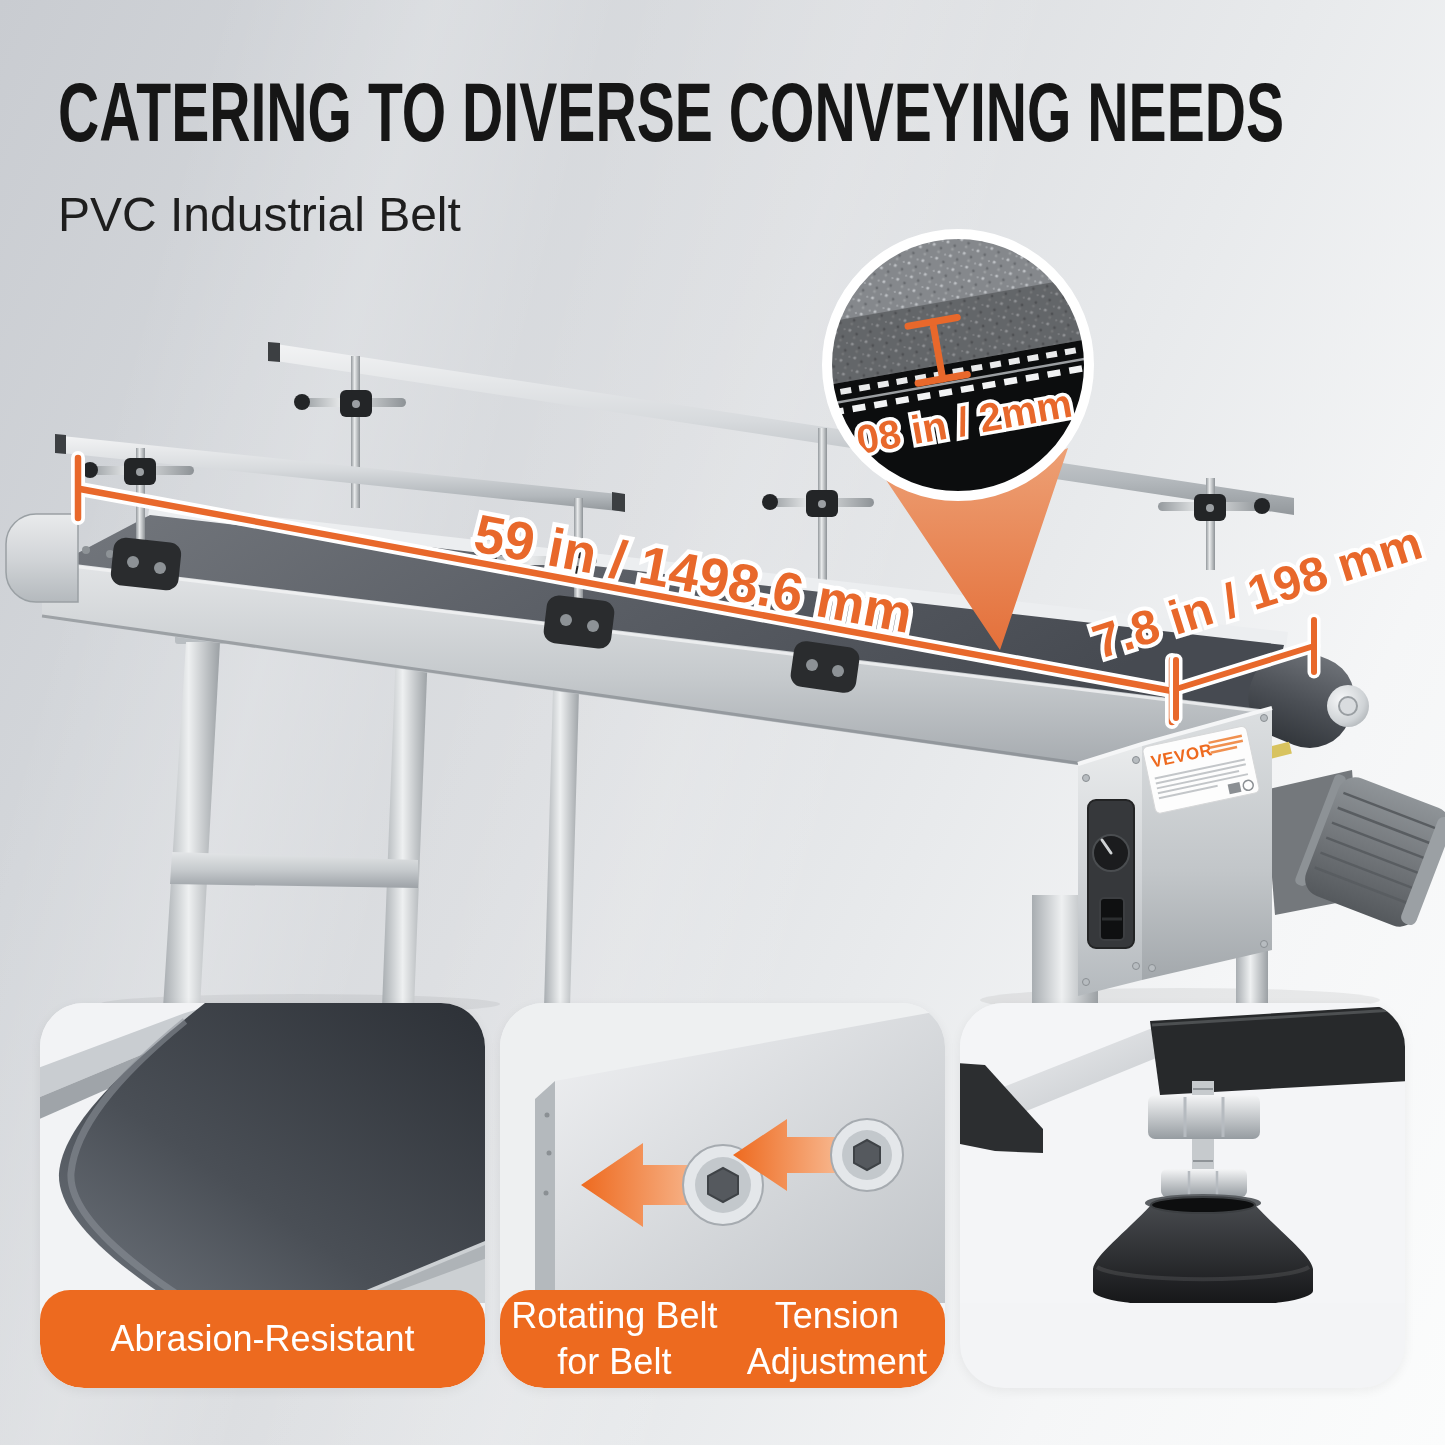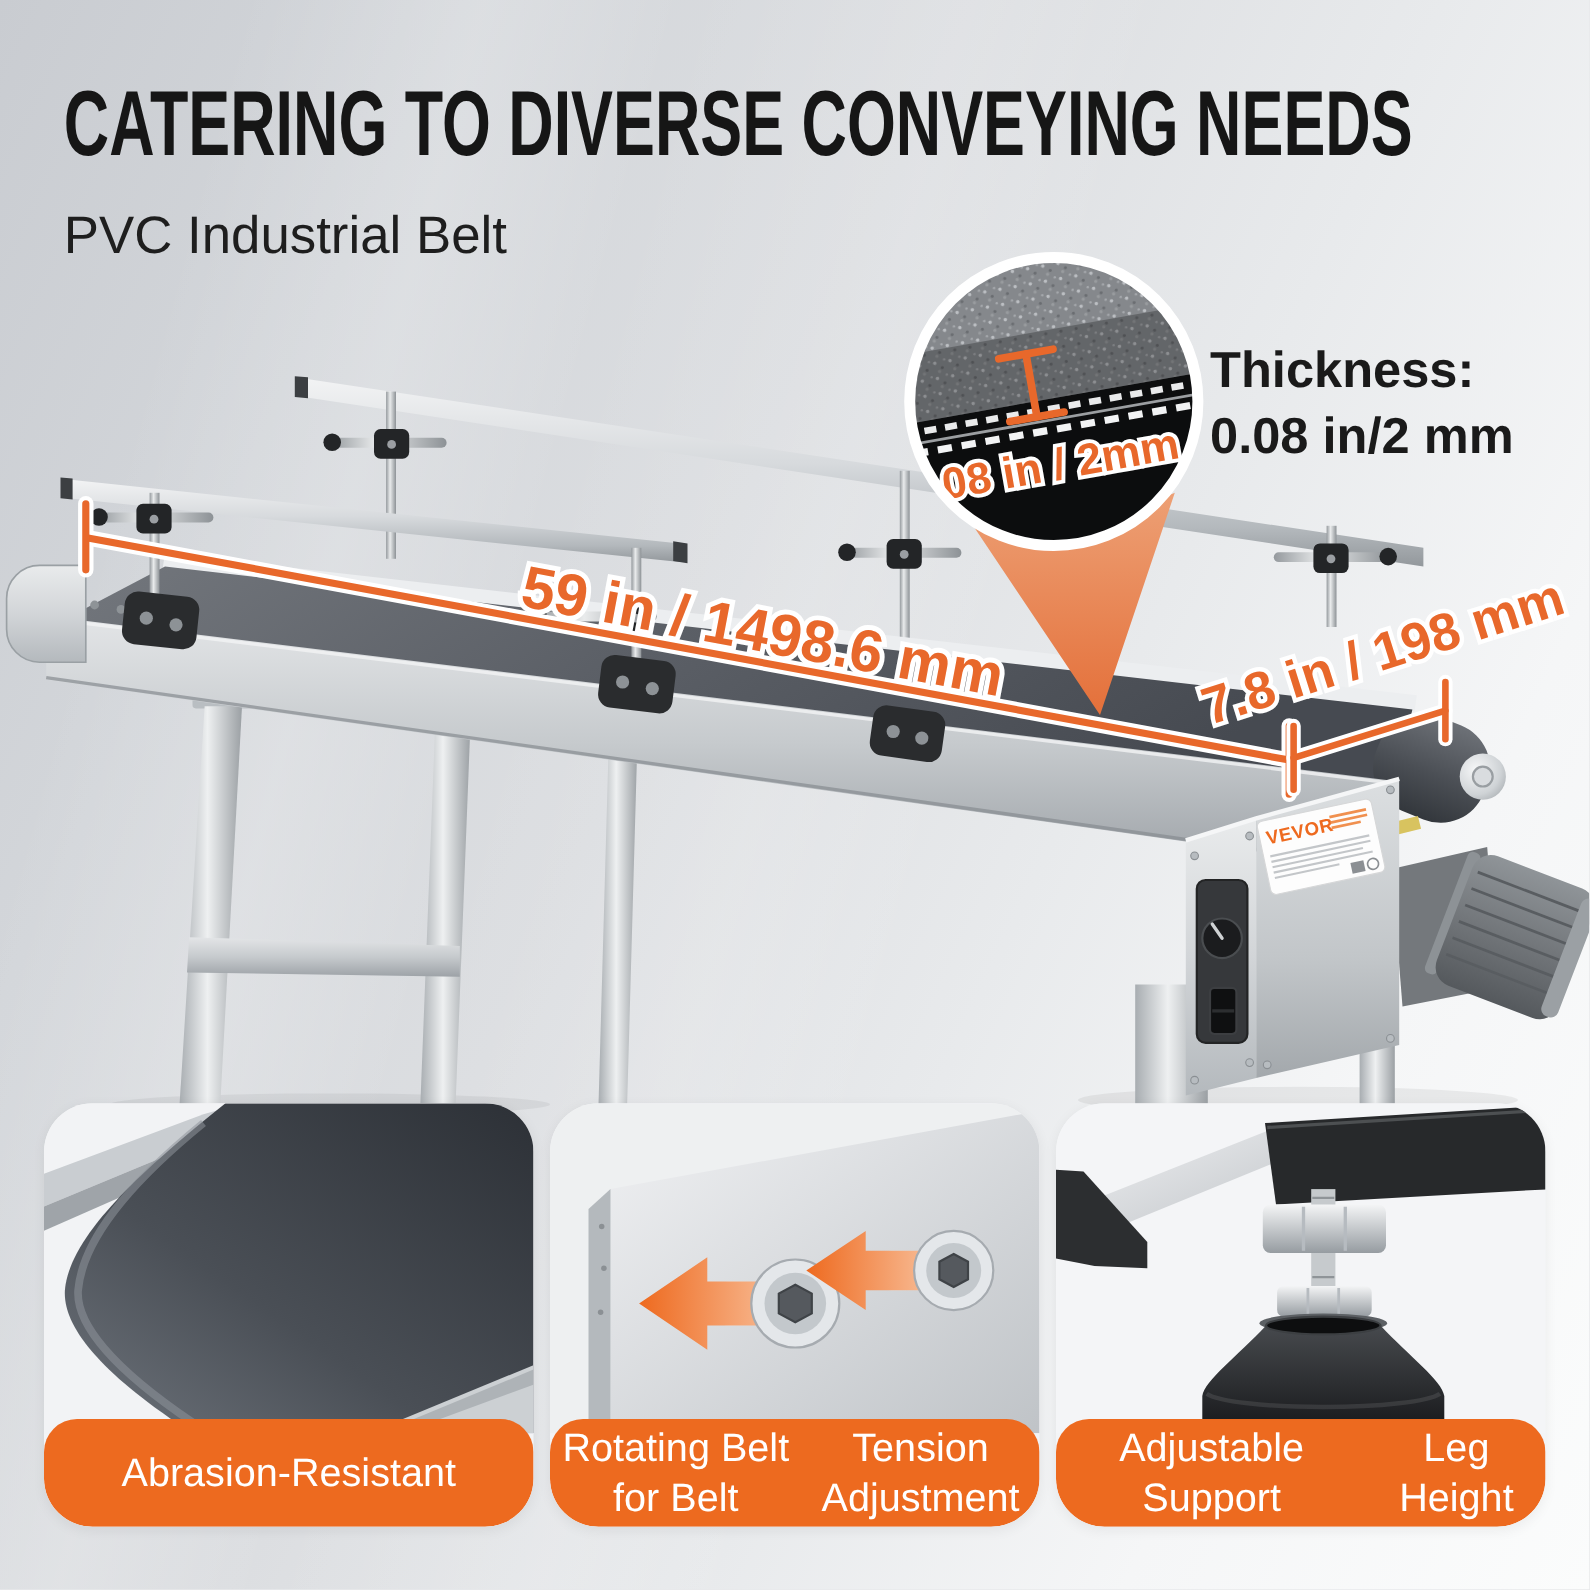--- a/index.html
+++ b/index.html
@@ -318,24 +318,20 @@
         <text x="950" y="438" transform="rotate(-10 950 438)" text-anchor="middle" font-size="40" font-weight="bold" fill="#e8682b" stroke="#ffffff" stroke-width="7" paint-order="stroke">0.08 in / 2mm</text>
       </g>
       <circle cx="958" cy="365" r="131" fill="none" stroke="#ffffff" stroke-width="10"></circle>
     </g>
   </svg>
 
   <div class="header">
     <div class="title">CATERING TO DIVERSE CONVEYING NEEDS</div>
     <div class="subtitle">PVC Industrial Belt</div>
   </div>
-  <div class="thickness">
-    <div>Thickness:</div>
-    <div>0.08 in/2 mm</div>
-  </div>
 
   <div class="cards">
 
     <div class="card">
       <svg class="photo" viewBox="0 0 455 300" preserveAspectRatio="xMidYMid slice">
         <rect width="455" height="300" fill="#f2f3f5"></rect>
         <polygon points="0,66 150,10 178,2 178,22 0,96" fill="#c9cdd1"></polygon>
         <polygon points="0,96 178,22 200,30 0,118" fill="#9fa4a9"></polygon>
         <path d="M 455,0 L 170,0 C 95,60 28,120 24,170 C 22,205 60,248 140,300 L 455,300 Z" fill="url(#beltCardG)"></path>
         <path d="M 150,18 C 80,75 40,125 36,170 C 34,200 66,240 140,290" fill="none" stroke="#8e949b" stroke-width="7" opacity=".55"></path>
@@ -397,20 +393,16 @@
         <line x1="230" y1="94" x2="230" y2="134" stroke="#b6bbc0" stroke-width="3"></line>
         <line x1="268" y1="94" x2="268" y2="134" stroke="#b6bbc0" stroke-width="3"></line>
         <rect x="206" y="166" width="86" height="28" rx="6" fill="url(#nutG)"></rect>
         <line x1="234" y1="168" x2="234" y2="192" stroke="#b6bbc0" stroke-width="2.5"></line>
         <line x1="262" y1="168" x2="262" y2="192" stroke="#b6bbc0" stroke-width="2.5"></line>
         <ellipse cx="248" cy="200" rx="58" ry="9" fill="#5c6064"></ellipse>
         <path d="M 196,202 C 170,230 140,252 138,266 L 138,288 A 110 16 0 0 0 358,288 L 358,266 C 356,252 326,230 300,202 A 52 8 0 0 1 196,202 Z" fill="url(#footG)"></path>
         <ellipse cx="248" cy="202" rx="52" ry="8" fill="#0d0e0f" stroke="#3c3f42" stroke-width="2"></ellipse>
         <path d="M 142,264 A 108 15 0 0 0 354,264" fill="none" stroke="rgba(255,255,255,.10)" stroke-width="4"></path>
       </svg>
-      <div class="label">
-        <span>Adjustable Support</span>
-        <span>Leg Height</span>
-      </div>
     </div>
 
   </div>
 </div>
 
 </body></html>

